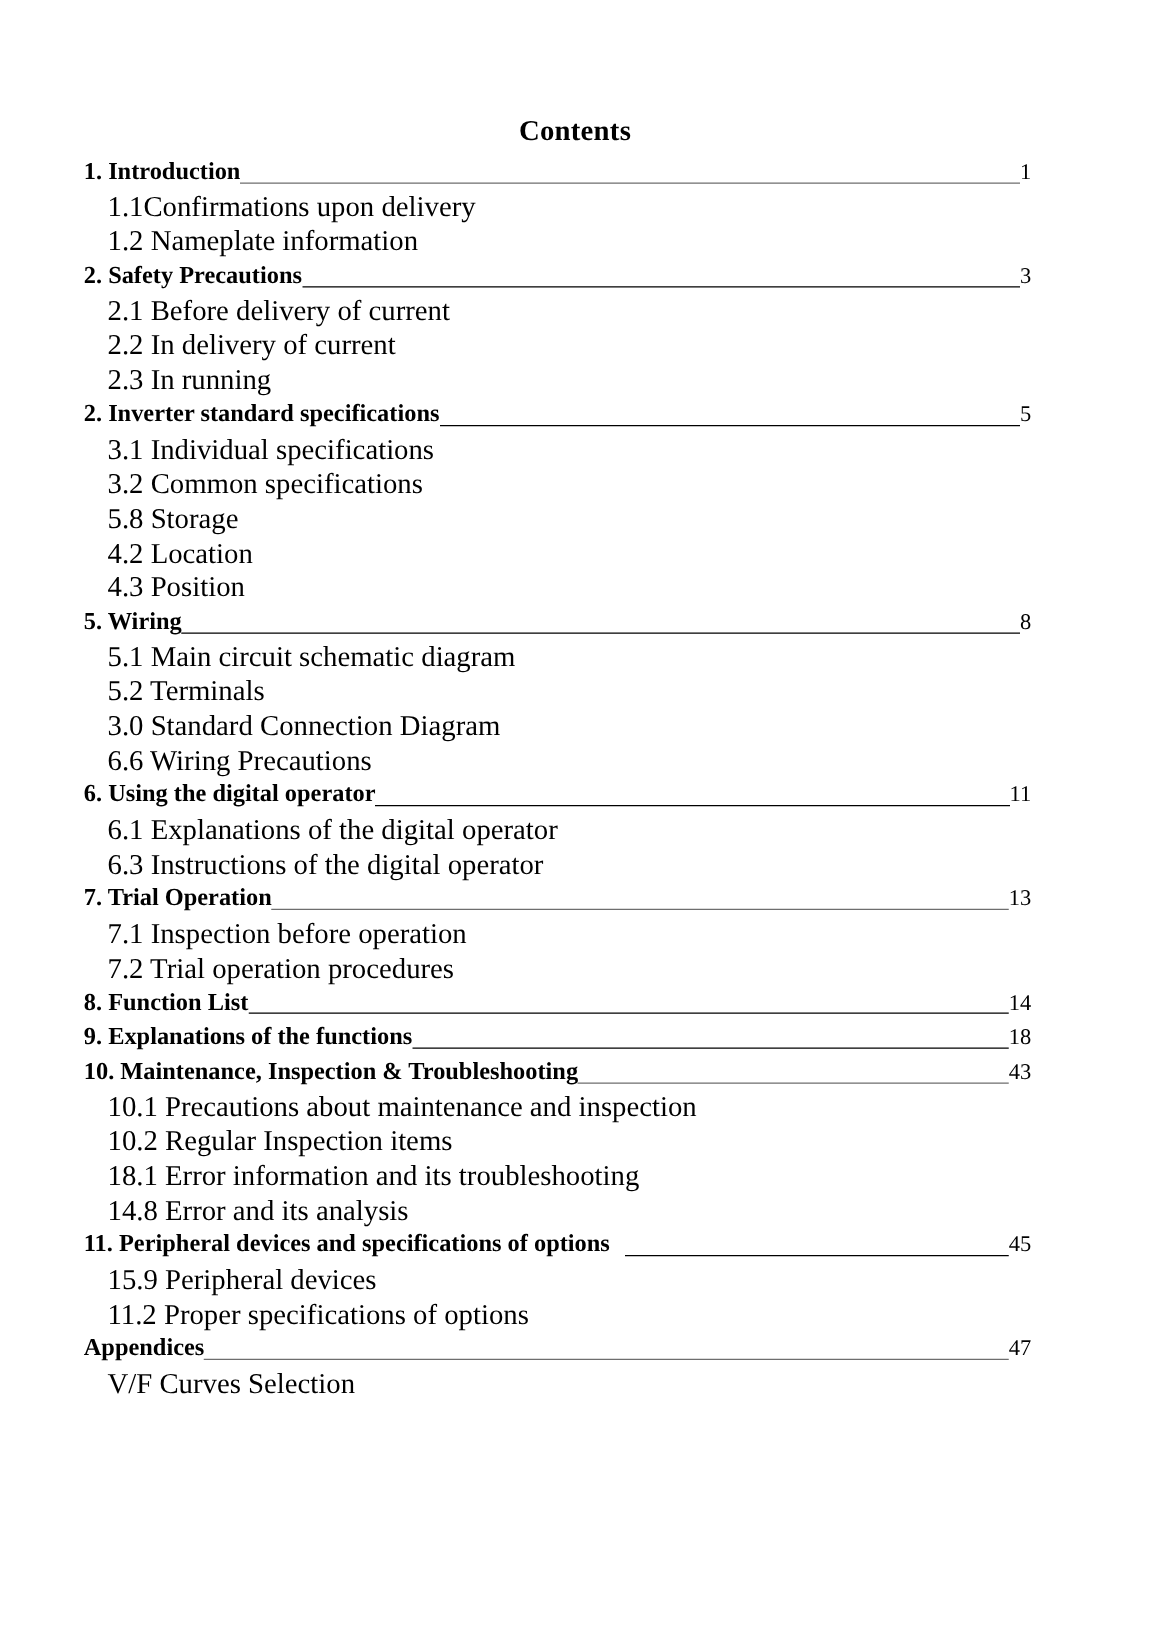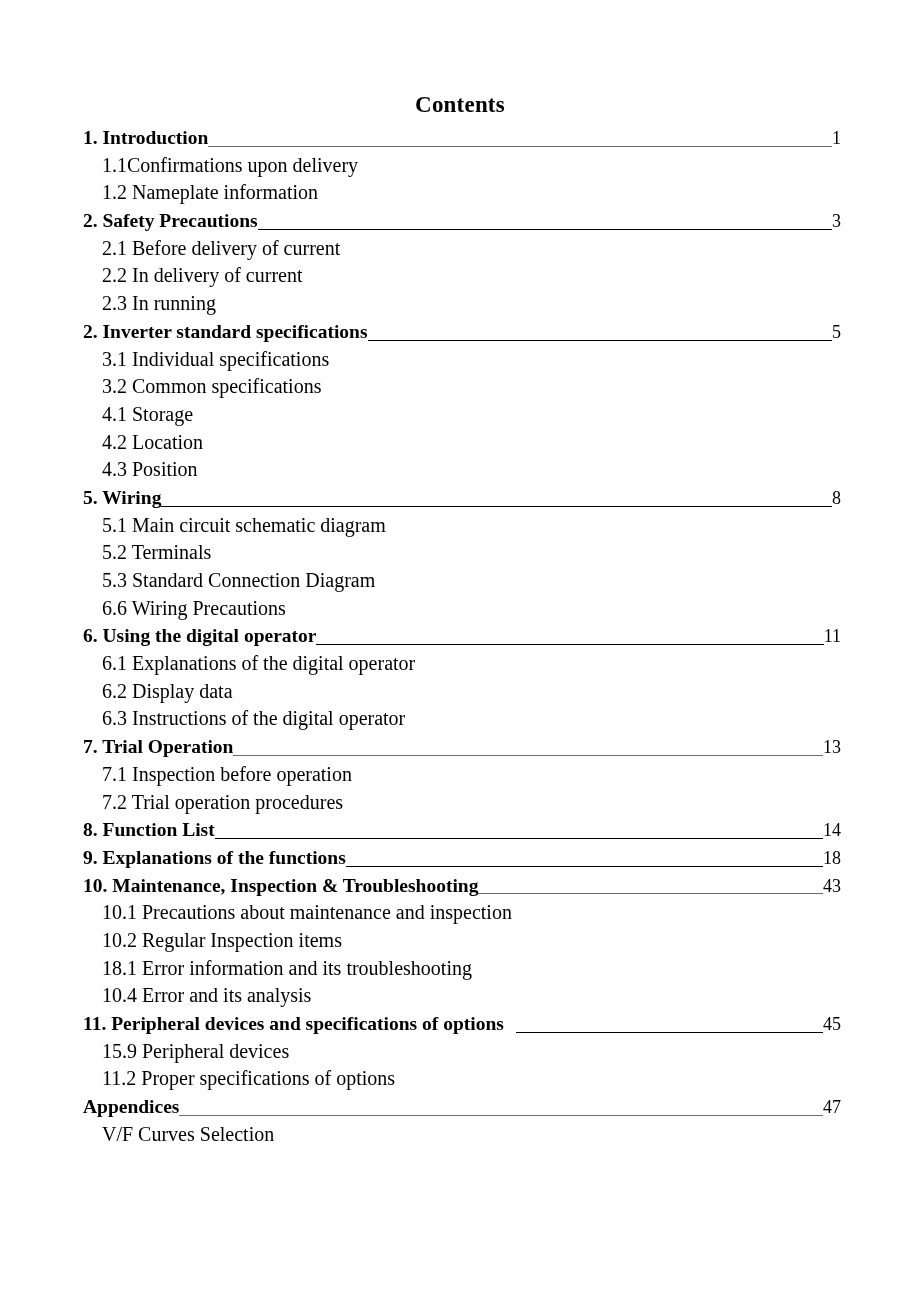--- a/index.html
+++ b/index.html
@@ -39,21 +39,20 @@
     letter-spacing: 0.2px;
     line-height: 1;
   }
 
   
   .toc {
     position: absolute;
     top: 124px;
     left: 67px;
     width: 758px;
-    margin-left: 16px;
   }
 
   .toc-row {
     display: flex;
     align-items: baseline;
     height: 27.7px;
     line-height: 27.7px;
     white-space: nowrap;
   }
 
@@ -61,21 +60,21 @@
   .toc-row.lvl1 .entry-label {
     font-weight: bold;
     font-size: 19.5px;
   }
   
   .toc-row.lvl2 {
     padding-left: 19px;
   }
   .toc-row.lvl2 .entry-label {
     font-weight: normal;
-    font-size: 20px;
+    font-size: 23px;
   }
 
   .entry-label {
     flex: 0 0 auto;
   }
 
   
   .entry-label.gap-after {
     padding-right: 12px;
   }
@@ -149,21 +148,21 @@
       </div>
       <div class="toc-row lvl2">
         <span class="entry-label">3.1 Individual specifications</span>
         <span class="leader hidden"></span>
       </div>
       <div class="toc-row lvl2">
         <span class="entry-label">3.2 Common specifications</span>
         <span class="leader hidden"></span>
       </div>
       <div class="toc-row lvl2">
-        <span class="entry-label">4.1 Storage</span>
+        <span class="entry-label">5.8 Storage</span>
         <span class="leader hidden"></span>
       </div>
       <div class="toc-row lvl2">
         <span class="entry-label">4.2 Location</span>
         <span class="leader hidden"></span>
       </div>
       <div class="toc-row lvl2">
         <span class="entry-label">4.3 Position</span>
         <span class="leader hidden"></span>
       </div>
@@ -174,41 +173,37 @@
       </div>
       <div class="toc-row lvl2">
         <span class="entry-label">5.1 Main circuit schematic diagram</span>
         <span class="leader hidden"></span>
       </div>
       <div class="toc-row lvl2">
         <span class="entry-label">5.2 Terminals</span>
         <span class="leader hidden"></span>
       </div>
       <div class="toc-row lvl2">
-        <span class="entry-label">5.3 Standard Connection Diagram</span>
+        <span class="entry-label">3.0 Standard Connection Diagram</span>
         <span class="leader hidden"></span>
       </div>
       <div class="toc-row lvl2">
         <span class="entry-label">6.6 Wiring Precautions</span>
         <span class="leader hidden"></span>
       </div>
       <div class="toc-row lvl1">
         <span class="entry-label">6. Using the digital operator</span>
         <span class="leader"></span>
         <span class="page-num">11</span>
       </div>
       <div class="toc-row lvl2">
         <span class="entry-label">6.1 Explanations of the digital operator</span>
         <span class="leader hidden"></span>
       </div>
       <div class="toc-row lvl2">
-        <span class="entry-label">6.2 Display data</span>
-        <span class="leader hidden"></span>
-      </div>
-      <div class="toc-row lvl2">
         <span class="entry-label">6.3 Instructions of the digital operator</span>
         <span class="leader hidden"></span>
       </div>
       <div class="toc-row lvl1">
         <span class="entry-label">7. Trial Operation</span>
         <span class="leader faint"></span>
         <span class="page-num">13</span>
       </div>
       <div class="toc-row lvl2">
         <span class="entry-label">7.1 Inspection before operation</span>
@@ -239,21 +234,21 @@
       </div>
       <div class="toc-row lvl2">
         <span class="entry-label">10.2 Regular Inspection items</span>
         <span class="leader hidden"></span>
       </div>
       <div class="toc-row lvl2">
         <span class="entry-label">18.1 Error information and its troubleshooting</span>
         <span class="leader hidden"></span>
       </div>
       <div class="toc-row lvl2">
-        <span class="entry-label">10.4 Error and its analysis</span>
+        <span class="entry-label">14.8 Error and its analysis</span>
         <span class="leader hidden"></span>
       </div>
       <div class="toc-row lvl1">
         <span class="entry-label gap-after">11. Peripheral devices and specifications of options</span>
         <span class="leader"></span>
         <span class="page-num">45</span>
       </div>
       <div class="toc-row lvl2">
         <span class="entry-label">15.9 Peripheral devices</span>
         <span class="leader hidden"></span>

